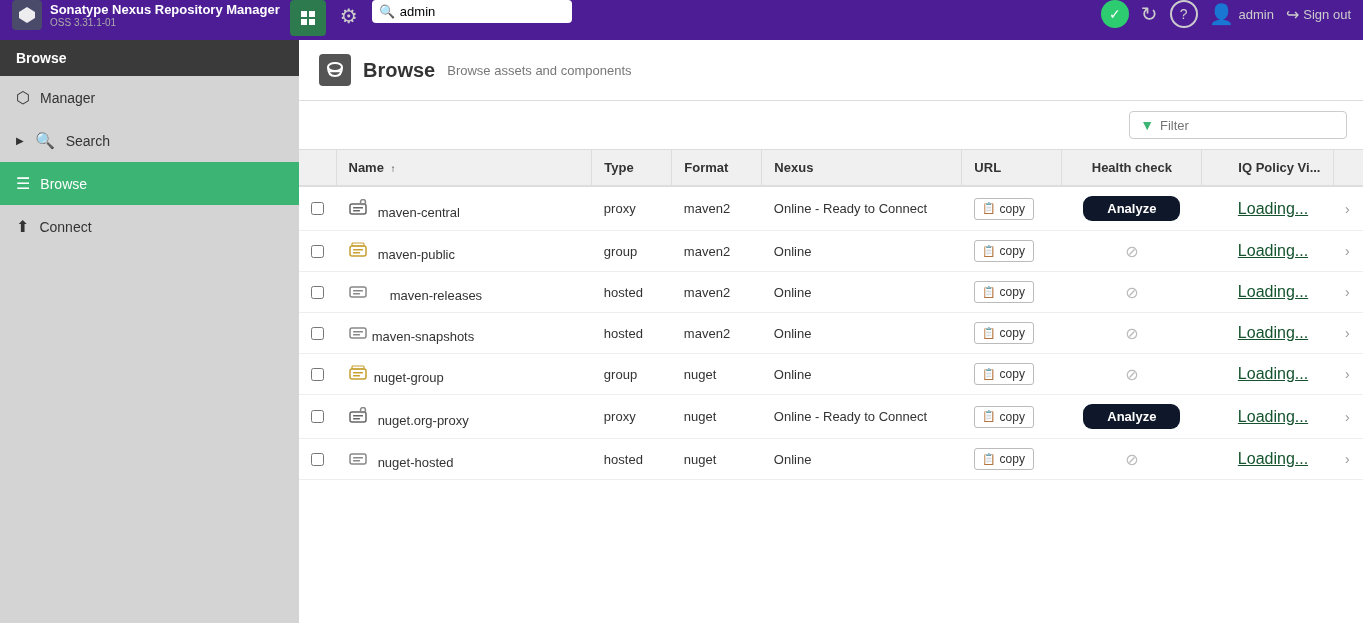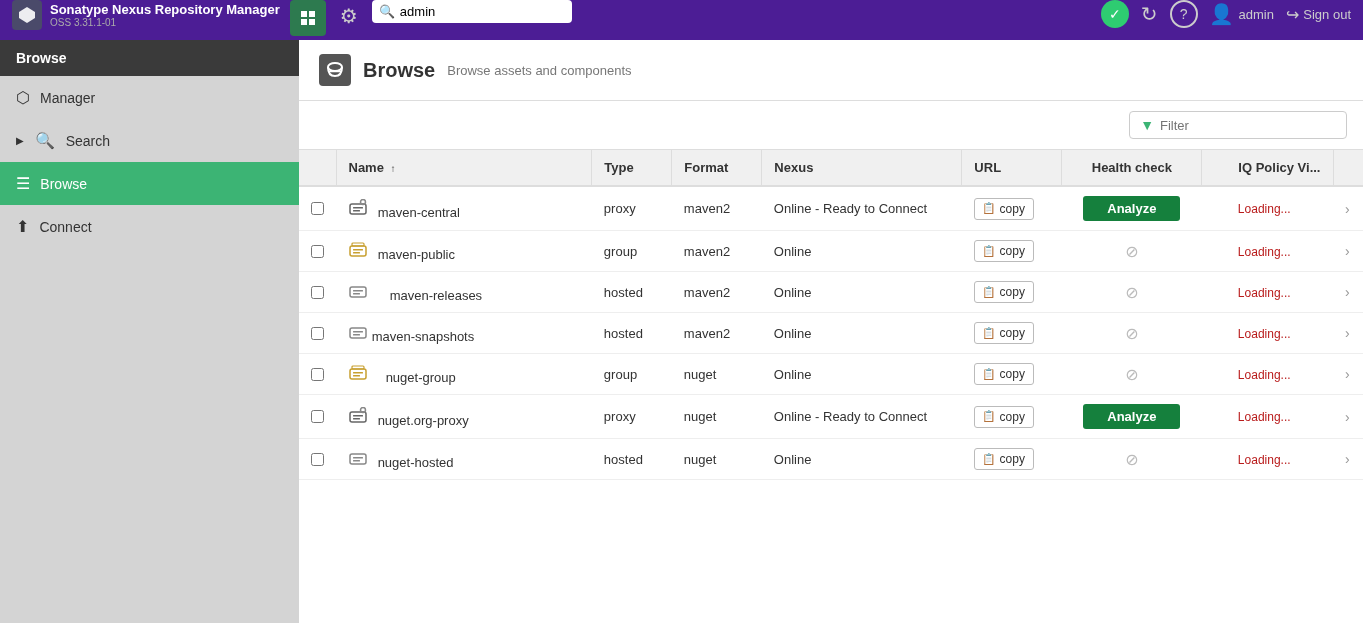--- a/index.html
+++ b/index.html
@@ -276,38 +276,38 @@
       border: 1px solid #bbb;
       border-radius: 3px;
       background: white;
       cursor: pointer;
       font-size: 12px;
       color: #333;
     }
     .copy-icon { font-size: 11px; }
 
     .analyze-btn {
-      background: #15803d;
+      background: #0f172a;
       color: white;
       border: none;
-      border-radius: 3px;
+      border-radius: 9px;
       padding: 5px 24px;
       cursor: pointer;
       font-size: 13px;
       font-weight: bold;
     }
 
     .no-analyze {
       color: #bbb;
       font-size: 16px;
       display: flex;
       justify-content: center;
     }
 
-    .loading-text { color: #b91c1c; font-size: 12px; }
+    .loading-text { color: #14532d; font-size: 16px; text-decoration: underline; }
     .arrow-icon { color: #999; font-size: 14px; cursor: pointer; }
 
     .sort-icon { font-size: 10px; margin-left: 3px; }
     .checkbox-cell { display: flex; align-items: center; justify-content: center; }
     input[type="checkbox"] { cursor: pointer; }
   </style>
 </head>
 <body>
 
 <div class="navbar">
@@ -566,21 +566,21 @@
     </td>
     <td class="col-name">
       <span class="row-icon">
                   <svg width="18" height="18" viewBox="0 0 18 18">
                     <rect x="1" y="5" width="16" height="10" rx="2" fill="none" stroke="#c8a030" stroke-width="1.5"></rect>
                     <rect x="4" y="8" width="10" height="1.5" rx="0.5" fill="#c8a030"></rect>
                     <rect x="4" y="11" width="7" height="1.5" rx="0.5" fill="#c8a030"></rect>
                     <rect x="3" y="2" width="12" height="3" rx="1" fill="none" stroke="#c8a030" stroke-width="1.2"></rect>
                   </svg>
                 </span>
-      <span style="margin-left:14px">nuget-group</span>
+      <span style="margin-left:2px">nuget-group</span>
     </td>
     <td class="col-type">group</td>
     <td class="col-format">nuget</td>
     <td class="col-status">Online</td>
     <td class="col-url">
       <button class="copy-btn">
         <span class="copy-icon">📋</span>
         <span>copy</span>
       </button>
     </td>

